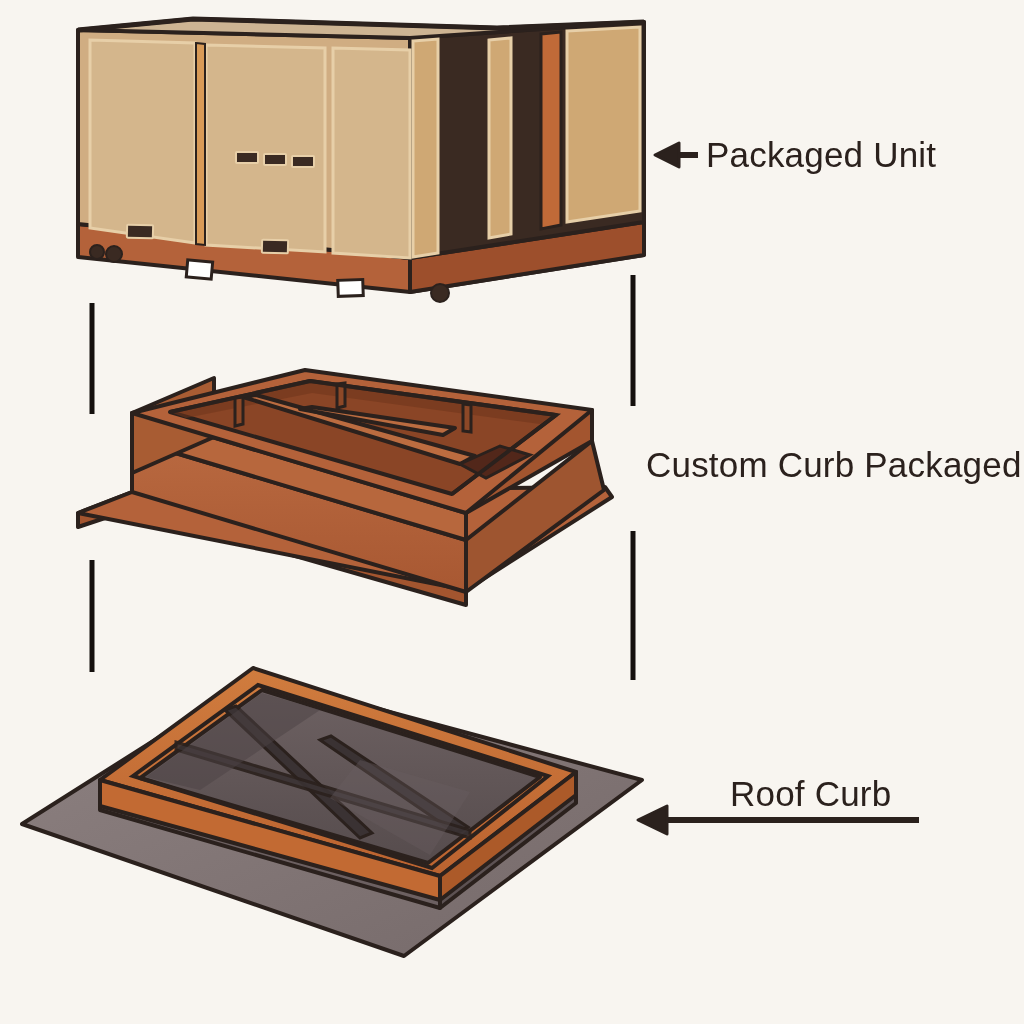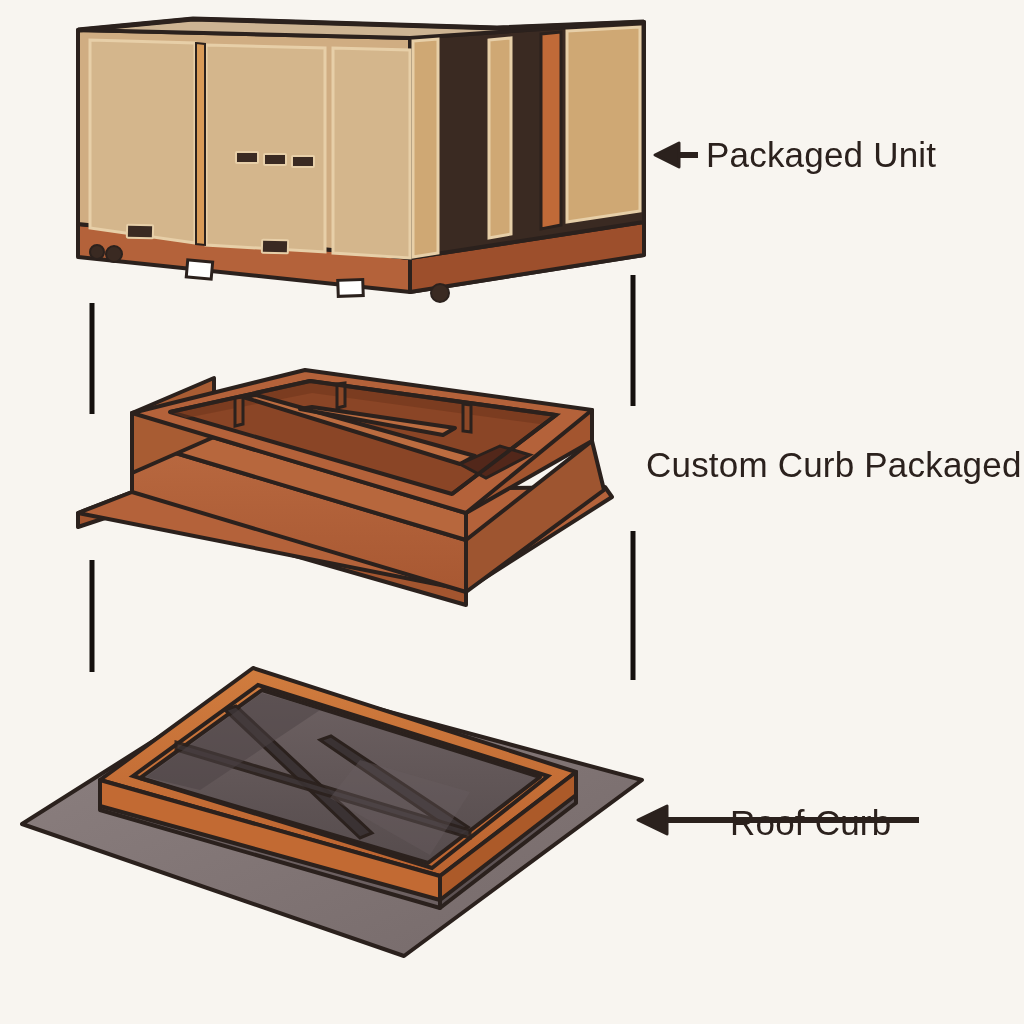--- a/index.html
+++ b/index.html
@@ -33,21 +33,21 @@
     font-family: "Liberation Sans", sans-serif;
     color: #2b211d;
     font-size: 35px;
     font-weight: 500;
     letter-spacing: 0.2px;
     white-space: nowrap;
     line-height: 1;
   }
   #label-packaged-unit { left: 706px; top: 137px; }
   #label-custom-curb-adapter { left: 646px; top: 447px; }
-  #label-roof-curb { left: 730px; top: 805px; }
+  #label-roof-curb { left: 730px; top: 776px; }
 </style>
 </head>
 <body>
 
 <div id="diagram-root">
 
   <svg id="scene" viewBox="0 0 1024 1024">
     <defs>
       <linearGradient id="gradCurbBody" x1="0" y1="0" x2="0" y2="1">
         <stop offset="0%" stop-color="#bb6a3e"></stop>

